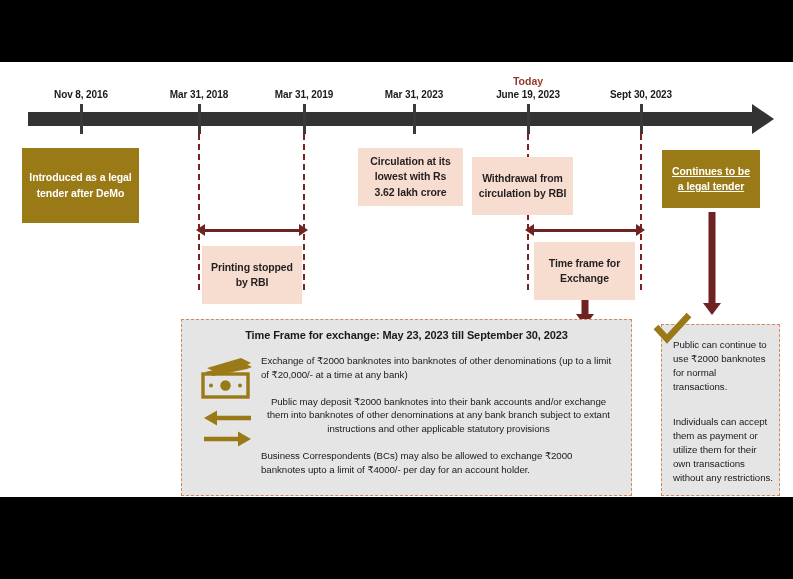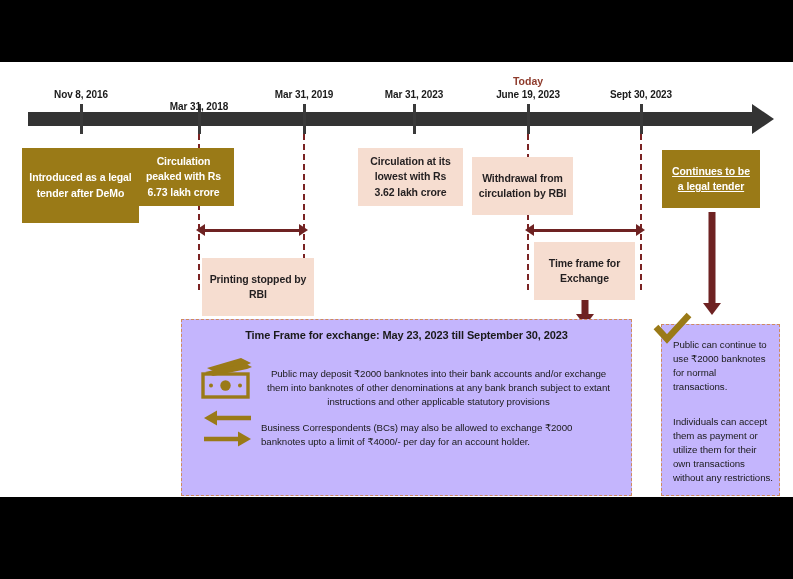--- a/index.html
+++ b/index.html
@@ -74,21 +74,21 @@
   .varrow{position:absolute;}
   .varrow .vshaft{position:absolute;left:50%;top:0;transform:translateX(-50%);
     width:7px;background:#6e2222;}
   .varrow .vhead{position:absolute;left:50%;transform:translateX(-50%);
     width:0;height:0;border-left:9px solid transparent;
     border-right:9px solid transparent;border-top:12px solid #6e2222;}
 
   
   .dpanel{
     position:absolute;box-sizing:border-box;
-    border:1.6px dashed #cf8a5d;background:#c4b5fd;
+    border:1.6px dashed #cf8a5d;background:#e5e5e5;
   }
   .panel-title{
     text-align:center;font-size:11px;font-weight:bold;color:#1a1a1a;
     margin-top:9px;letter-spacing:-0.1px;
   }
   .rule-txt{
     font-size:9.7px;color:#1a1a1a;line-height:1.42;letter-spacing:-0.05px;
   }
   .sidetxt{
     font-size:9.7px;color:#1a1a1a;line-height:1.46;letter-spacing:-0.05px;
@@ -109,48 +109,47 @@
     <div id="axis-head"></div>
 
     <div class="tick" style="left:80px;"></div>
     <div class="tick" style="left:198px;"></div>
     <div class="tick" style="left:303px;"></div>
     <div class="tick" style="left:413px;"></div>
     <div class="tick" style="left:527px;"></div>
     <div class="tick" style="left:640px;"></div>
 
     <div class="datelbl" style="left:81px;">Nov 8, 2016</div>
-    <div class="datelbl" style="left:199px;margin-top:12px;">Mar 31, 2018</div>
+    <div class="datelbl" style="left:199px;">Mar 31, 2018</div>
     <div class="datelbl" style="left:304px;">Mar 31, 2019</div>
     <div class="datelbl" style="left:414px;">Mar 31, 2023</div>
     <div class="todaylbl" style="left:528px;">Today</div>
     <div class="datelbl" style="left:528px;">June 19, 2023</div>
     <div class="datelbl" style="left:641px;">Sept 30, 2023</div>
 
     <div class="vdash" style="left:198px;top:72px;height:156px;"></div>
     <div class="vdash" style="left:303px;top:72px;height:156px;"></div>
     <div class="vdash" style="left:527px;top:72px;height:156px;"></div>
     <div class="vdash" style="left:640px;top:72px;height:156px;"></div>
 
     <div class="ebox gold" style="left:22px;top:86px;width:117px;height:75px;">Introduced as a legal tender after DeMo</div>
 
-    <div class="ebox gold" style="left:133px;top:86px;width:101px;height:58px;">Circulation peaked with Rs 6.73 lakh crore</div>
 
     <div class="ebox pink" style="left:358px;top:86px;width:105px;height:58px;">Circulation at its lowest with Rs 3.62 lakh crore</div>
 
     <div class="ebox pink" style="left:472px;top:95px;width:101px;height:58px;">Withdrawal from circulation by RBI</div>
 
     <div class="ebox gold" style="left:662px;top:88px;width:98px;height:58px;text-decoration:underline;">Continues to be a legal tender</div>
 
     <div class="harrow" style="left:196px;top:162px;width:112px;">
       <div class="hl"></div>
       <div class="shaft"></div>
       <div class="hr"></div>
     </div>
-    <div class="ebox pink" style="left:202px;top:196px;width:112px;height:58px;">Printing stopped by RBI</div>
+    <div class="ebox pink" style="left:202px;top:184px;width:100px;height:58px;">Printing stopped by RBI</div>
 
     <div class="harrow" style="left:525px;top:162px;width:120px;">
       <div class="hl"></div>
       <div class="shaft"></div>
       <div class="hr"></div>
     </div>
     <div class="ebox pink" style="left:534px;top:180px;width:101px;height:58px;">Time frame for Exchange</div>
 
     <div class="varrow" style="left:575px;top:238px;width:20px;height:26px;">
       <div class="vshaft" style="height:15px;"></div>
@@ -179,20 +178,21 @@
 
         <svg width="54" height="46" viewBox="0 0 54 46" style="display:block;margin-top:10px;">
           <path d="M50 9 L12 9" stroke="#9a7a17" stroke-width="4.6" fill="none"></path>
           <path d="M16 1.5 L3 9 L16 16.5 Z" fill="#9a7a17"></path>
           <path d="M3 30 L41 30" stroke="#9a7a17" stroke-width="4.6" fill="none"></path>
           <path d="M37 22.5 L50 30 L37 37.5 Z" fill="#9a7a17"></path>
         </svg>
       </div>
 
       <div style="position:absolute;left:79px;top:34px;width:355px;">
+        <div class="rule-txt">Exchange of ₹2000 banknotes into banknotes of other denominations (up to a limit of ₹20,000/- at a time at any bank)</div>
         <div class="rule-txt" style="margin-top:13px;text-align:center;">Public may deposit ₹2000 banknotes into their bank accounts and/or exchange them into banknotes of other denominations at any bank branch subject to extant instructions and other applicable statutory provisions</div>
         <div class="rule-txt" style="margin-top:13px;">Business Correspondents (BCs) may also be allowed to exchange ₹2000 banknotes upto a limit of ₹4000/- per day for an account holder.</div>
       </div>
     </div>
 
     <div class="dpanel" style="left:661px;top:262px;width:119px;height:172px;">
       <div style="position:absolute;left:11px;top:13px;width:100px;">
         <div class="sidetxt">Public can continue to use ₹2000 banknotes for normal transactions.</div>
         <div class="sidetxt" style="margin-top:20px;">Individuals can accept them as payment or utilize them for their own transactions without any restrictions.</div>
       </div>

